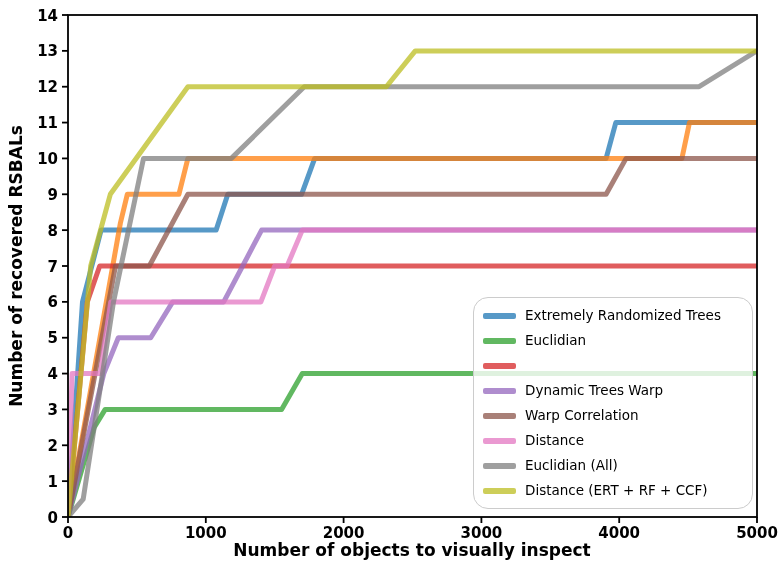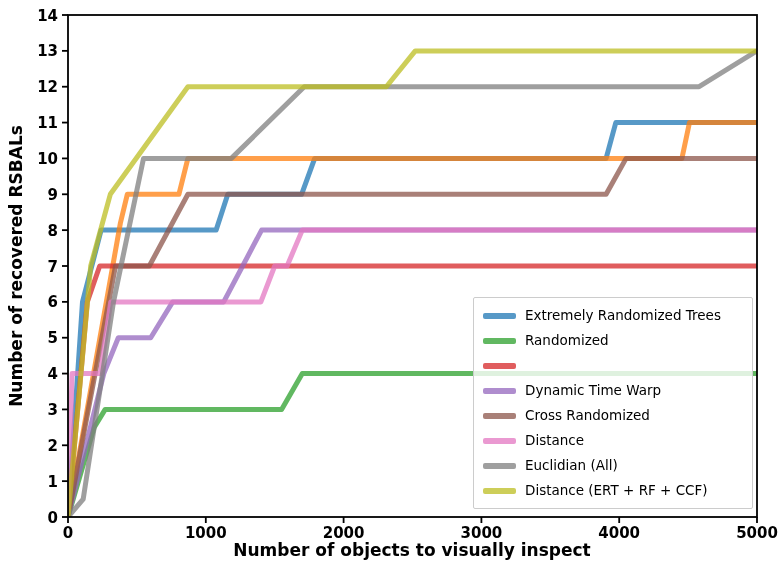--- a/index.html
+++ b/index.html
@@ -13,21 +13,21 @@
   #plot-svg{position:absolute;left:0;top:0;}
   text{fill:#000000;}
   .tick-label{font-size:15px;font-weight:700;}
   .axis-label{font-size:17px;font-weight:700;}
   #legend{
     position:absolute;
     left:473px;top:297px;width:280px;height:212px;
     box-sizing:border-box;
     background:rgba(255,255,255,0.8);
     border:1px solid #cccccc;
-    border-radius:2px;
+    border-radius:15px;
     padding:7px 9px;
     display:flex;flex-direction:column;justify-content:space-between;
   }
   .legend-row{display:flex;align-items:center;height:21px;}
   .legend-swatch{width:33px;height:6px;border-radius:2px;flex:0 0 auto;}
   .legend-label{margin-left:9px;font-size:13.5px;color:#000;white-space:nowrap;line-height:1;}
 </style>
 </head>
 <body>
 
@@ -108,32 +108,32 @@
     <text class="axis-label" transform="translate(22,266) rotate(-90)" text-anchor="middle">Number of recovered RSBALs</text>
   </svg>
 
   <div id="legend">
       <div class="legend-row">
         <span class="legend-swatch" style="background: rgba(31, 119, 180, 0.75);"></span>
         <span class="legend-label">Extremely Randomized Trees</span>
       </div>
       <div class="legend-row">
         <span class="legend-swatch" style="background: rgba(44, 160, 44, 0.75);"></span>
-        <span class="legend-label">Randomized</span>
+        <span class="legend-label">Euclidian</span>
       </div>
       <div class="legend-row">
         <span class="legend-swatch" style="background: rgba(214, 39, 40, 0.75);"></span>
       </div>
       <div class="legend-row">
         <span class="legend-swatch" style="background: rgba(148, 103, 189, 0.75);"></span>
-        <span class="legend-label">Dynamic Time Warp</span>
+        <span class="legend-label">Dynamic Trees Warp</span>
       </div>
       <div class="legend-row">
         <span class="legend-swatch" style="background: rgba(140, 86, 75, 0.75);"></span>
-        <span class="legend-label">Cross Randomized</span>
+        <span class="legend-label">Warp Correlation</span>
       </div>
       <div class="legend-row">
         <span class="legend-swatch" style="background: rgba(227, 119, 194, 0.75);"></span>
         <span class="legend-label">Distance</span>
       </div>
       <div class="legend-row">
         <span class="legend-swatch" style="background: rgba(127, 127, 127, 0.75);"></span>
         <span class="legend-label">Euclidian (All)</span>
       </div>
       <div class="legend-row">

